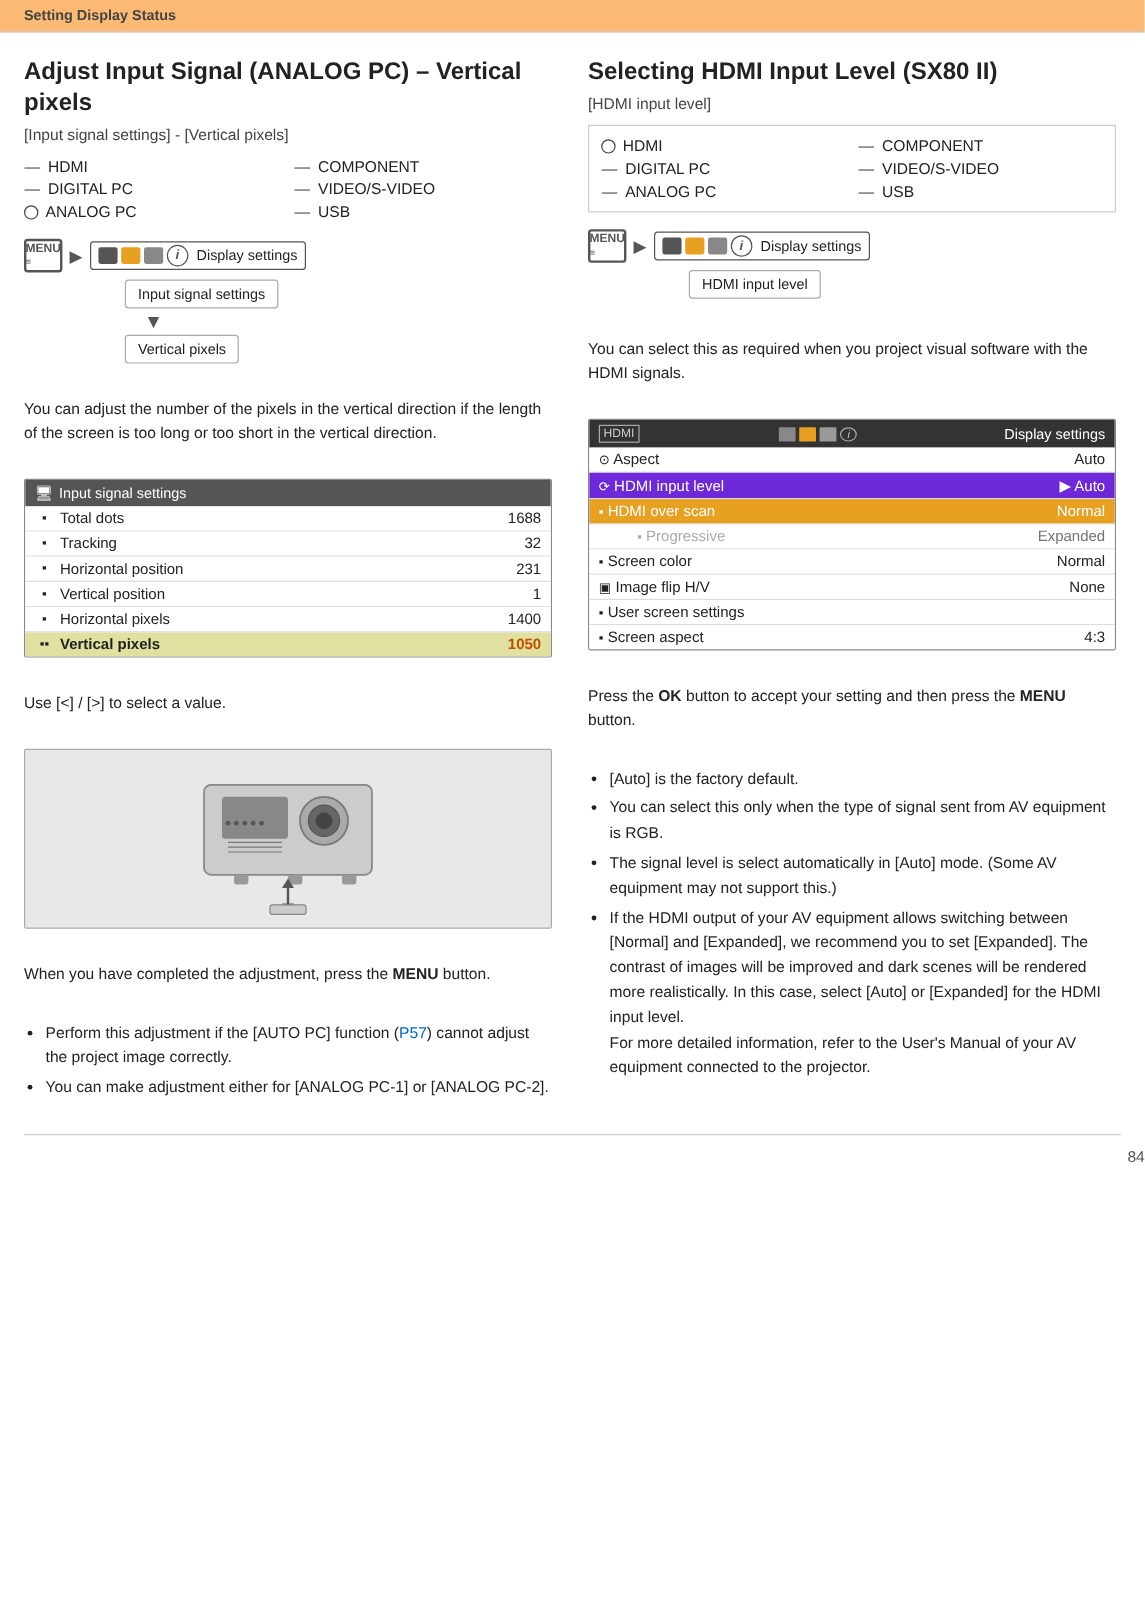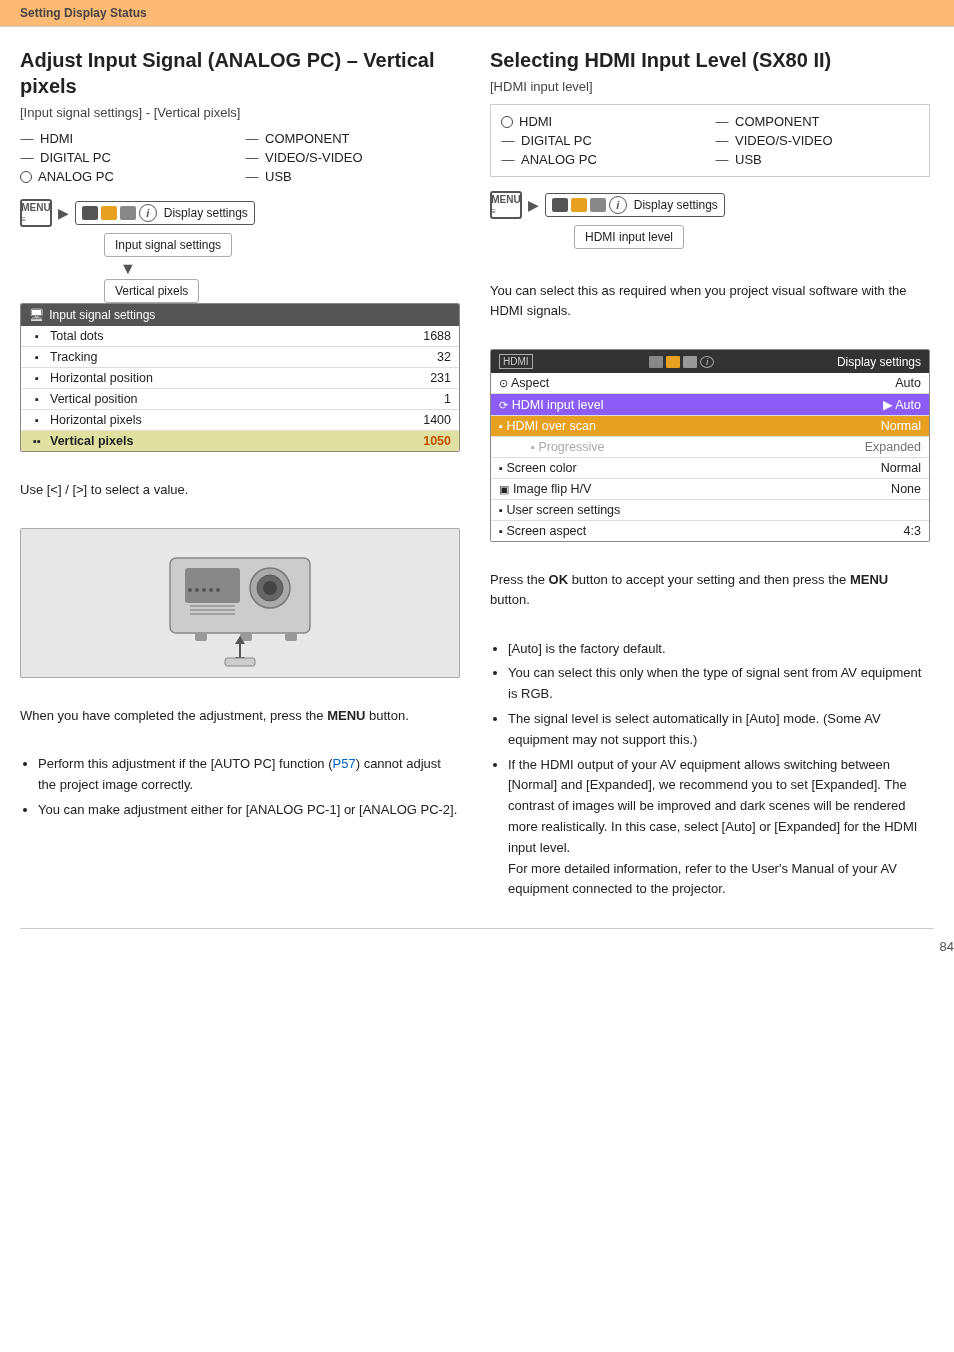--- a/index.html
+++ b/index.html
@@ -277,21 +277,21 @@
       align-items: center;
       padding: 3px 8px;
       border-bottom: 1px solid #ddd;
       background: #fff;
       gap: 48px;
     }
     .hdmi-panel-row:last-child {
       border-bottom: none;
     }
     .hdmi-panel-row.highlighted-blue {
-      background: #8b5cf6;
+      background: #6d28d9;
       color: #fff;
     }
     .hdmi-panel-row.highlighted-blue .row-label,
     .hdmi-panel-row.highlighted-blue .row-value {
       color: #fff;
     }
     .hdmi-panel-row.highlighted-orange {
       background: #e8a020;
       color: #fff;
     }
@@ -376,20 +376,21 @@
       <div style="margin-left:44px;">
         <div class="sub-menu-box">
           <span>Input signal settings</span>
         </div>
         <div class="arrow-down">▼</div>
         <div class="sub-menu-box2">
           <span>Vertical pixels</span>
         </div>
       </div>
 
+      <p class="body-text">You can adjust the number of the pixels in the vertical direction if the length of the screen is too long or too short in the vertical direction.</p>
 
       <div class="settings-table">
         <div class="settings-table-header">
           <span style="font-size:12px;">🖥</span>
           <span>Input signal settings</span>
         </div>
         <div class="settings-table-row">
           <span class="row-label">
             <span class="row-icon">▪</span>
             <span>Total dots</span>

